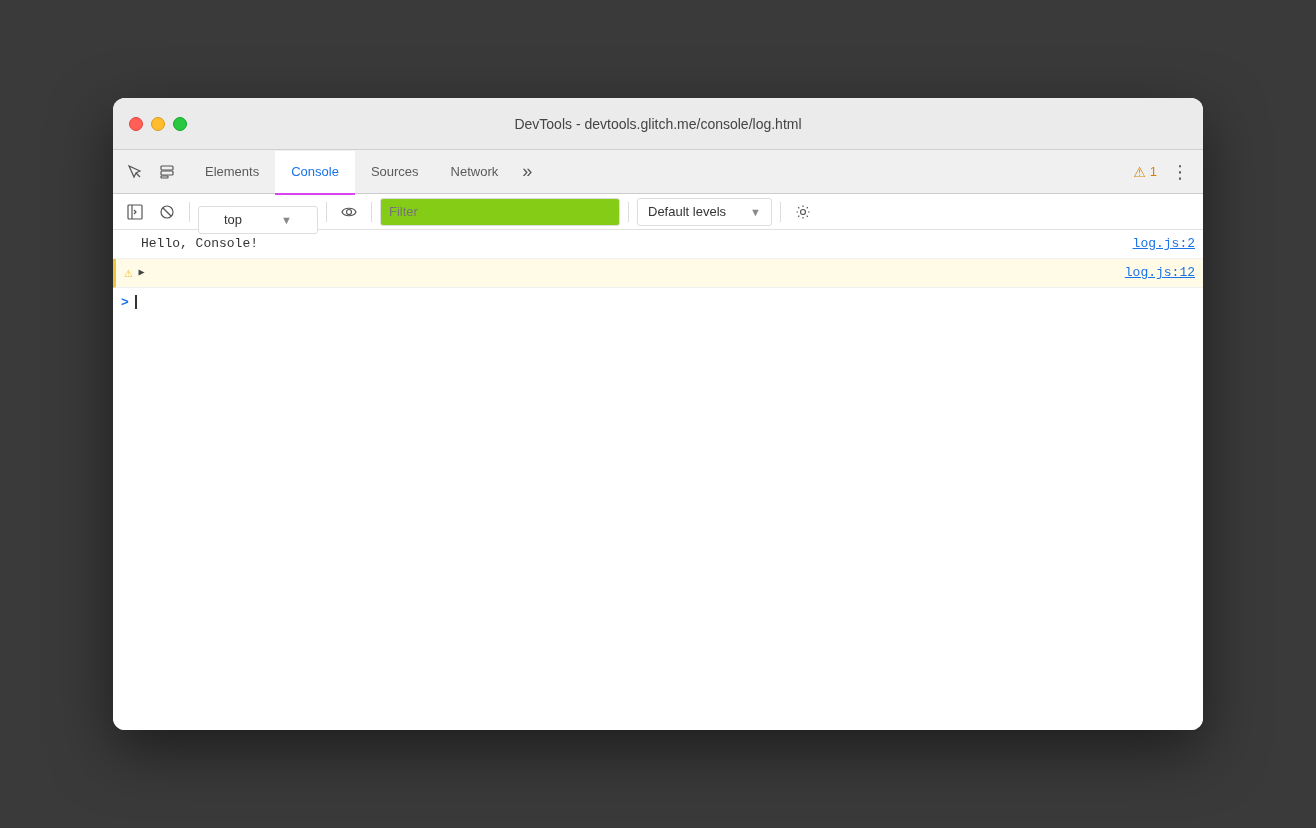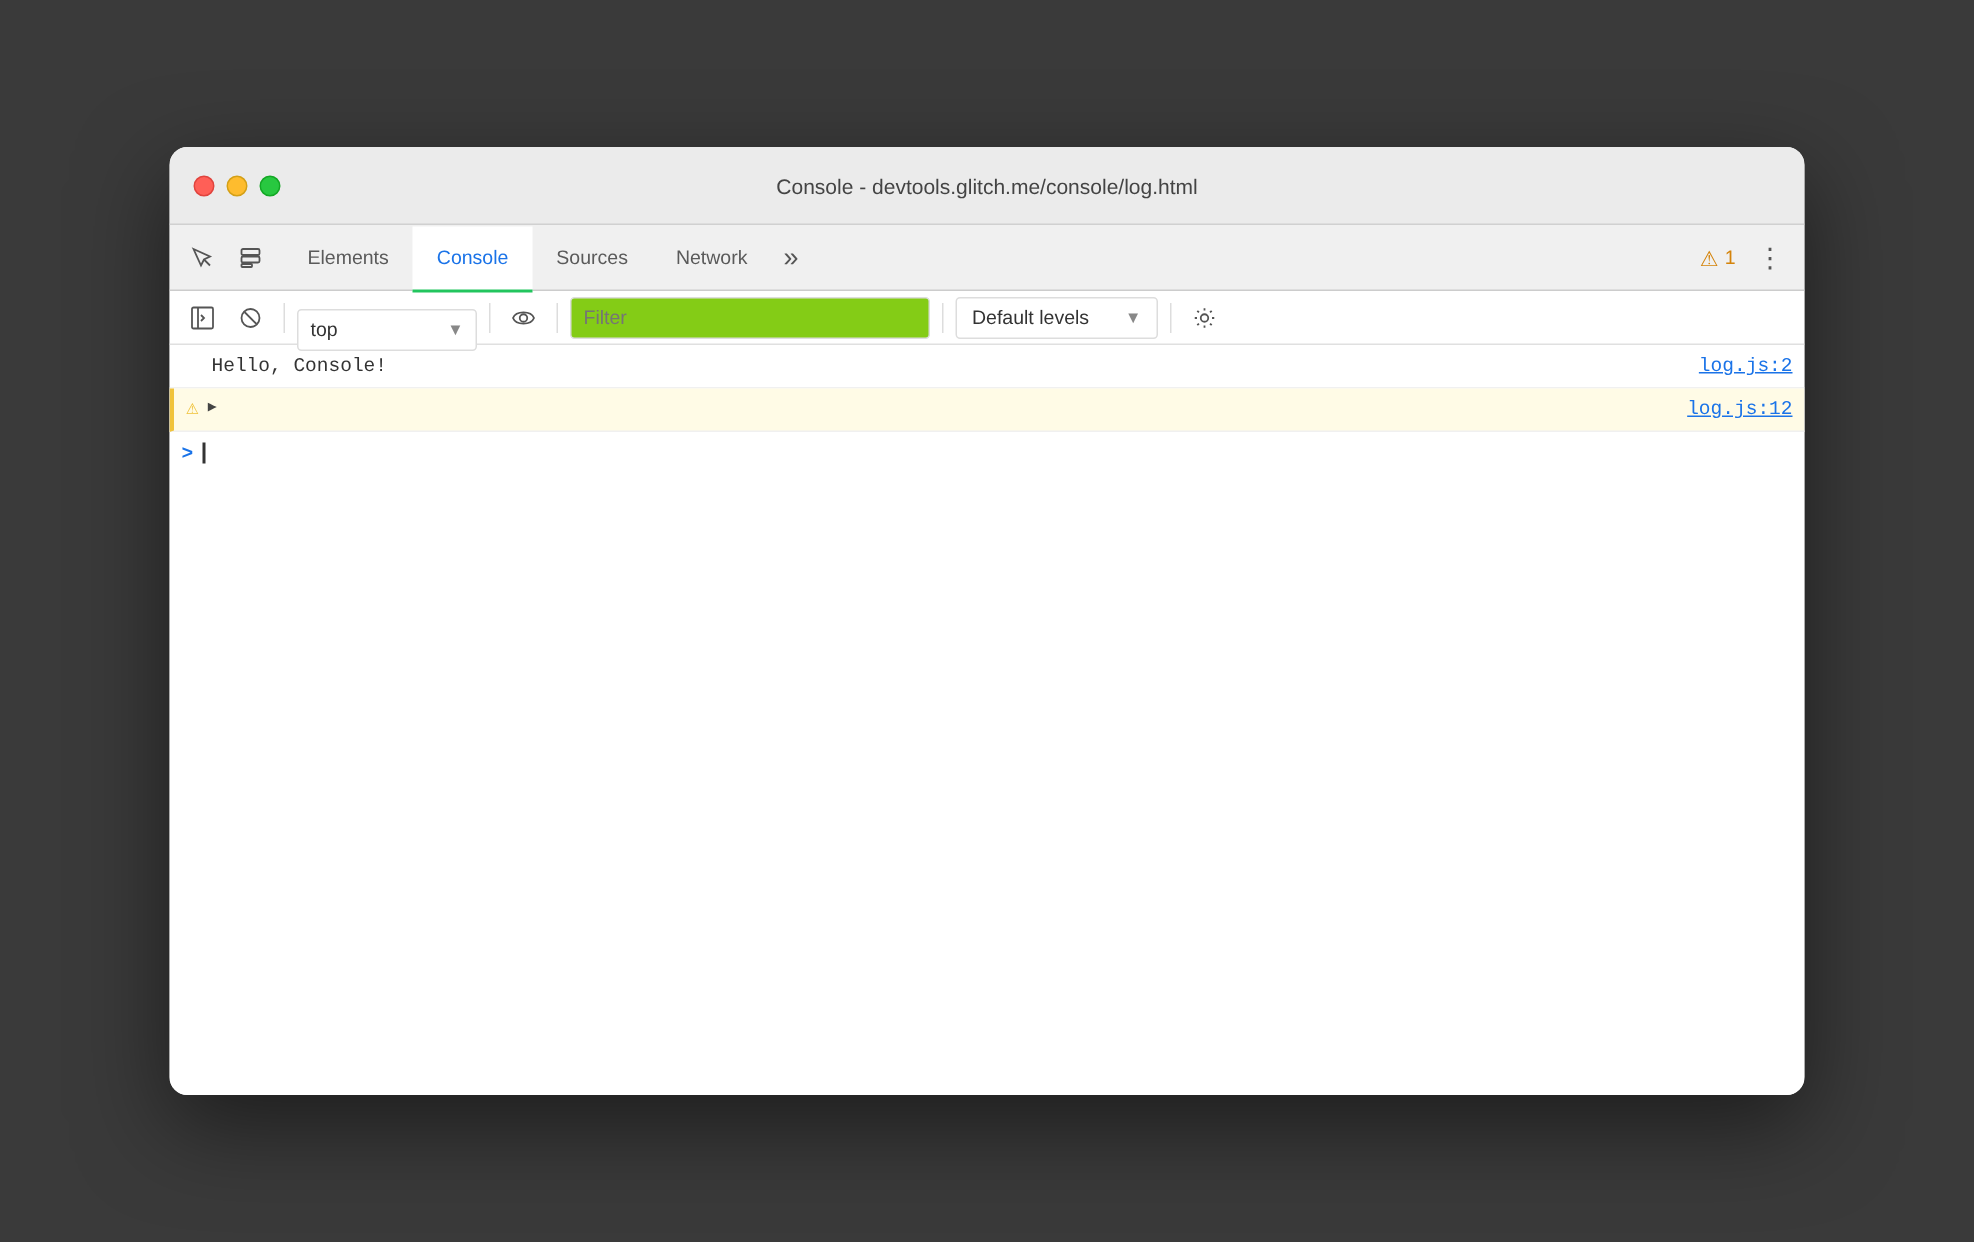--- a/index.html
+++ b/index.html
@@ -89,21 +89,21 @@
       align-items: center;
       font-size: 13px;
       color: #5a5a5a;
       cursor: pointer;
       border-bottom: 2px solid transparent;
       white-space: nowrap;
       margin-bottom: -1px;
     }
     .tab.active {
       color: #1a73e8;
-      border-bottom: 2px solid #22c55e;
+      border-bottom: 2px solid #d946ef;
       background: white;
     }
     .tab-overflow {
       padding: 0 8px;
       height: 44px;
       display: flex;
       align-items: center;
       color: #555;
       cursor: pointer;
       font-size: 18px;
@@ -154,21 +154,21 @@
     .toolbar-divider {
       width: 1px;
       height: 20px;
       background: #ddd;
       margin: 0 4px;
     }
     .context-selector {
       display: flex;
       align-items: center;
       gap: 4px;
-      padding: 0 8px;
+      padding: 0 25px;
       height: 28px;
       border: 1px solid #ddd;
       border-radius: 3px;
       background: white;
       cursor: pointer;
       font-size: 13px;
       color: #333;
       min-width: 120px;
       margin-top: 16px;
     }
@@ -271,21 +271,21 @@
 <body>
 
 <div class="window">
 
   <div class="titlebar">
     <div class="traffic-lights">
       <div class="traffic-light close"></div>
       <div class="traffic-light minimize"></div>
       <div class="traffic-light maximize"></div>
     </div>
-    <div class="window-title">Console - devtools.glitch.me/console/log.html</div>
+    <div class="window-title">DevTools - devtools.glitch.me/console/log.html</div>
   </div>
 
   <div class="devtools-tabs">
     <div class="devtools-tab-icons">
       <button class="icon-btn">
         <svg width="16" height="16" viewBox="0 0 16 16" fill="none" xmlns="http://www.w3.org/2000/svg">
           <path d="M2 2L7 13L9 9L13 7L2 2Z" stroke="#555" stroke-width="1.2" fill="none"></path>
           <path d="M9 9L13 13" stroke="#555" stroke-width="1.2"></path>
         </svg>
       </button>

